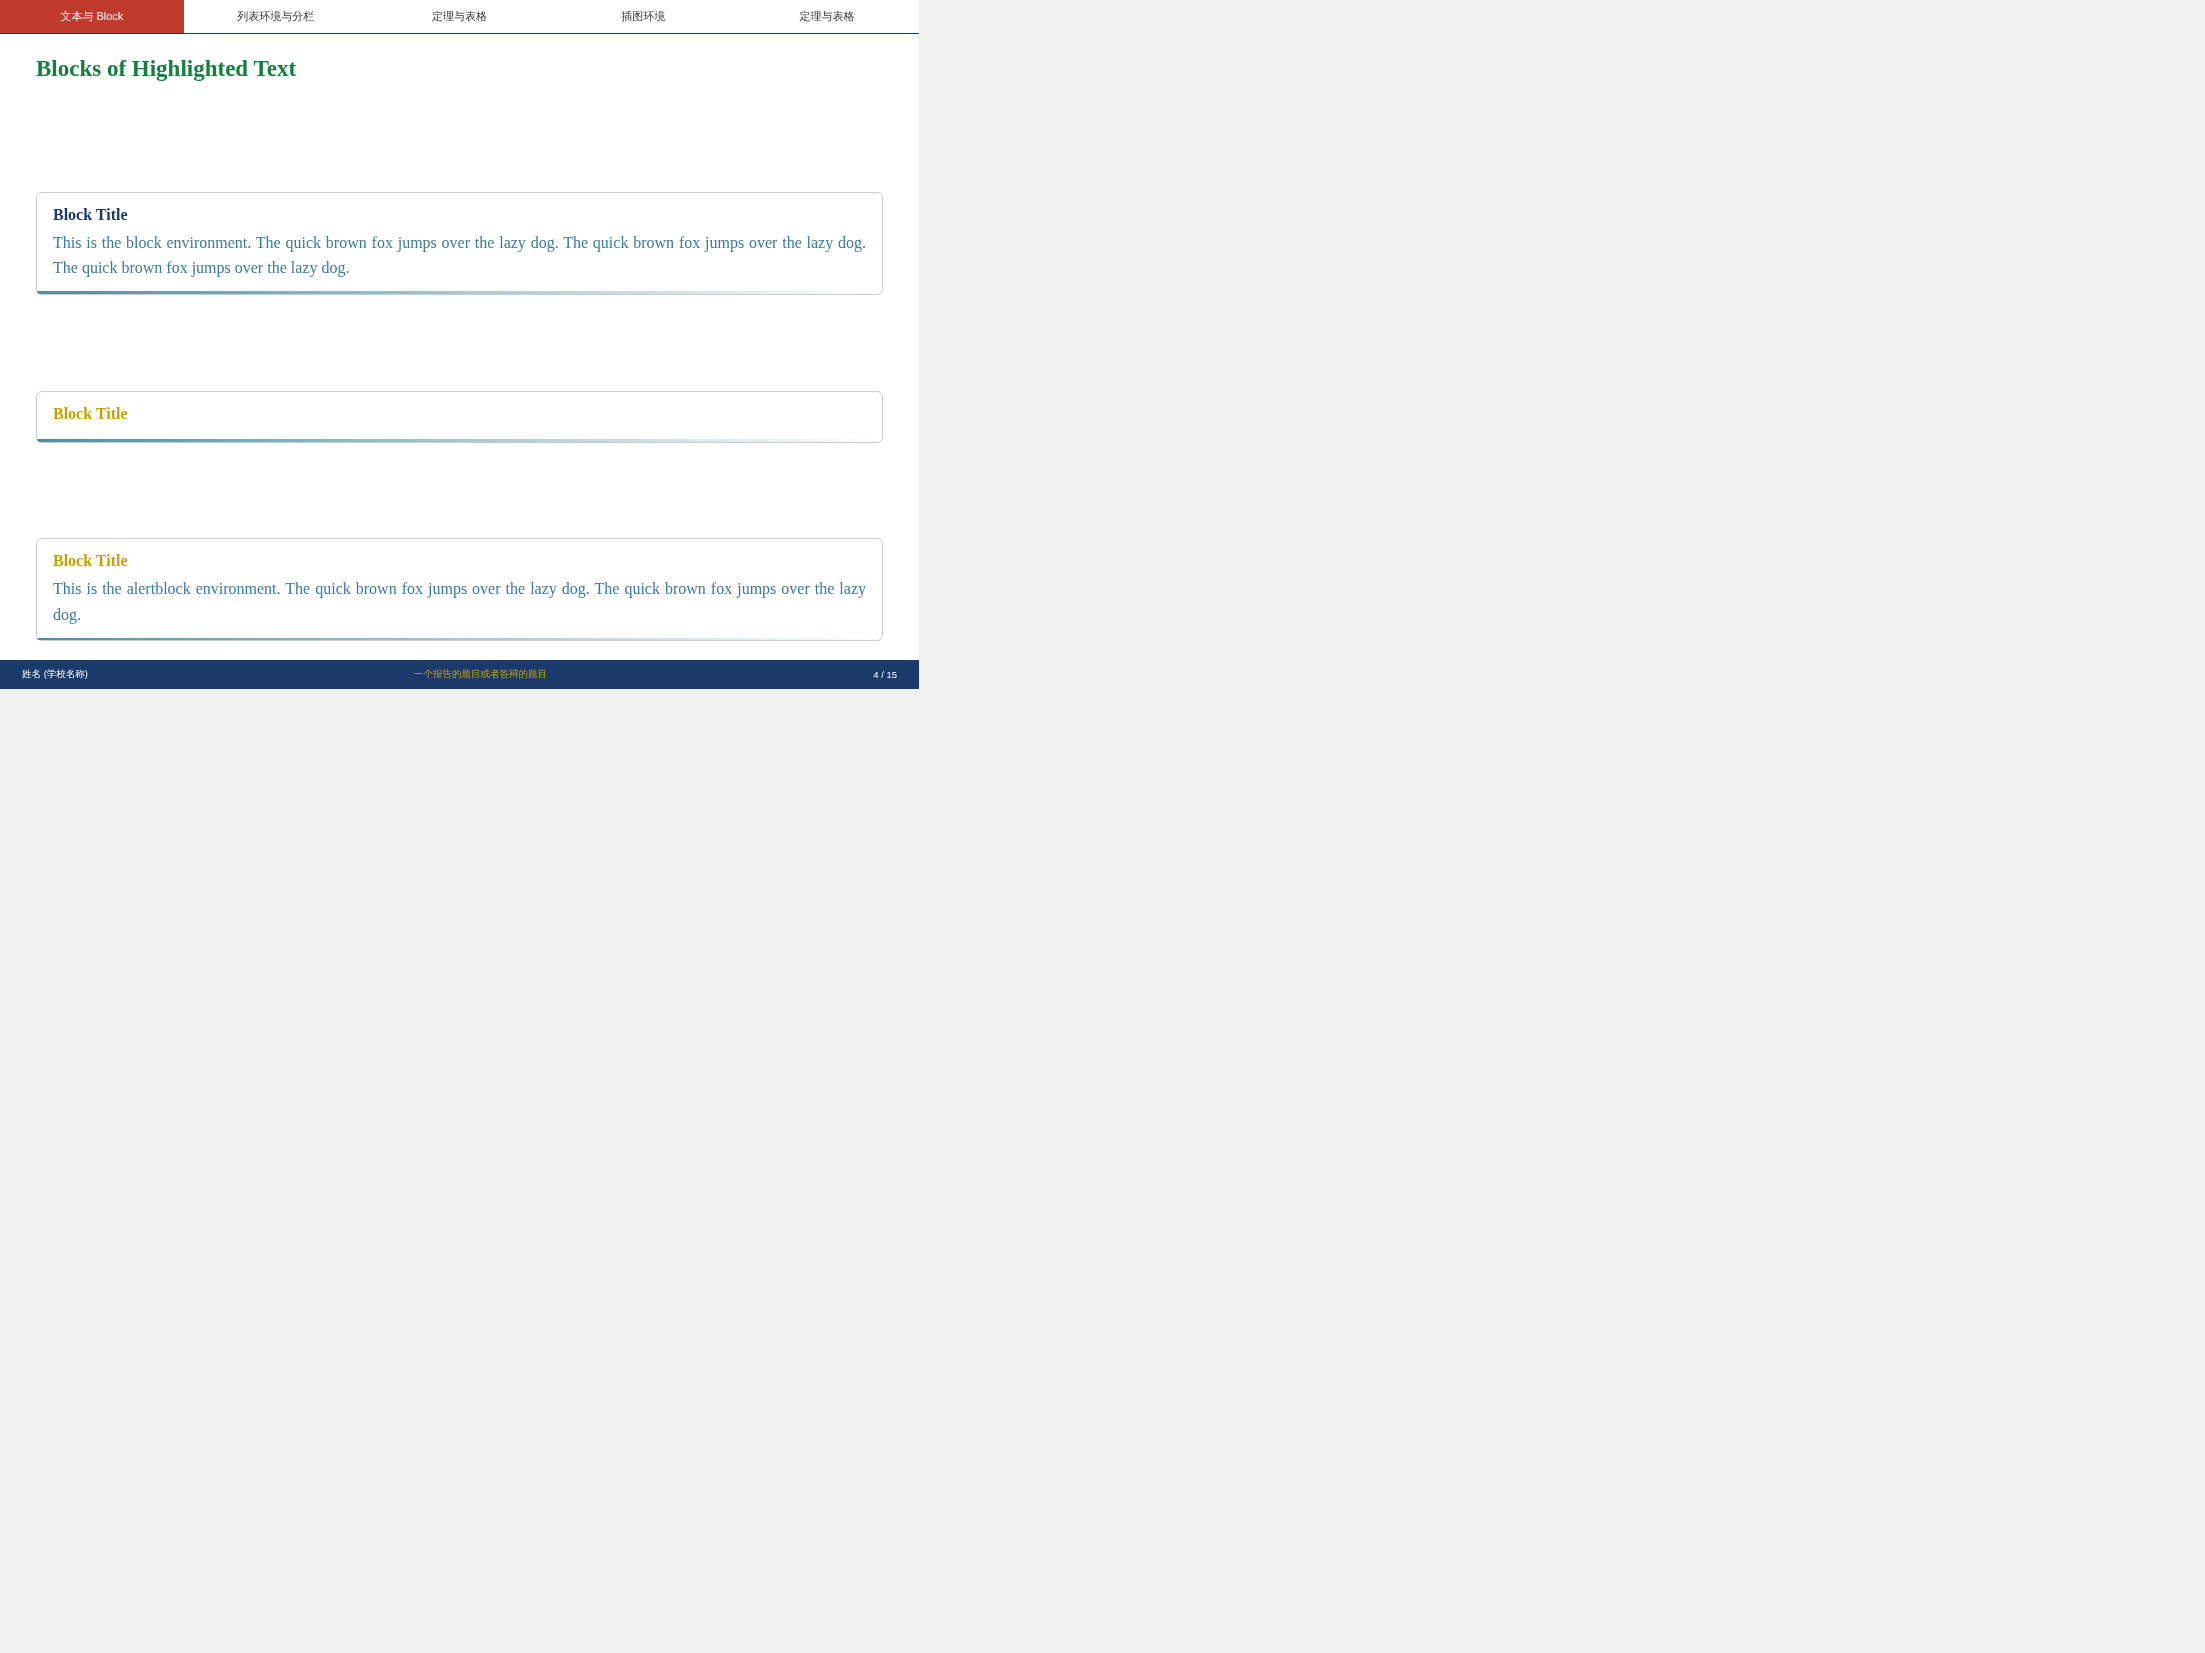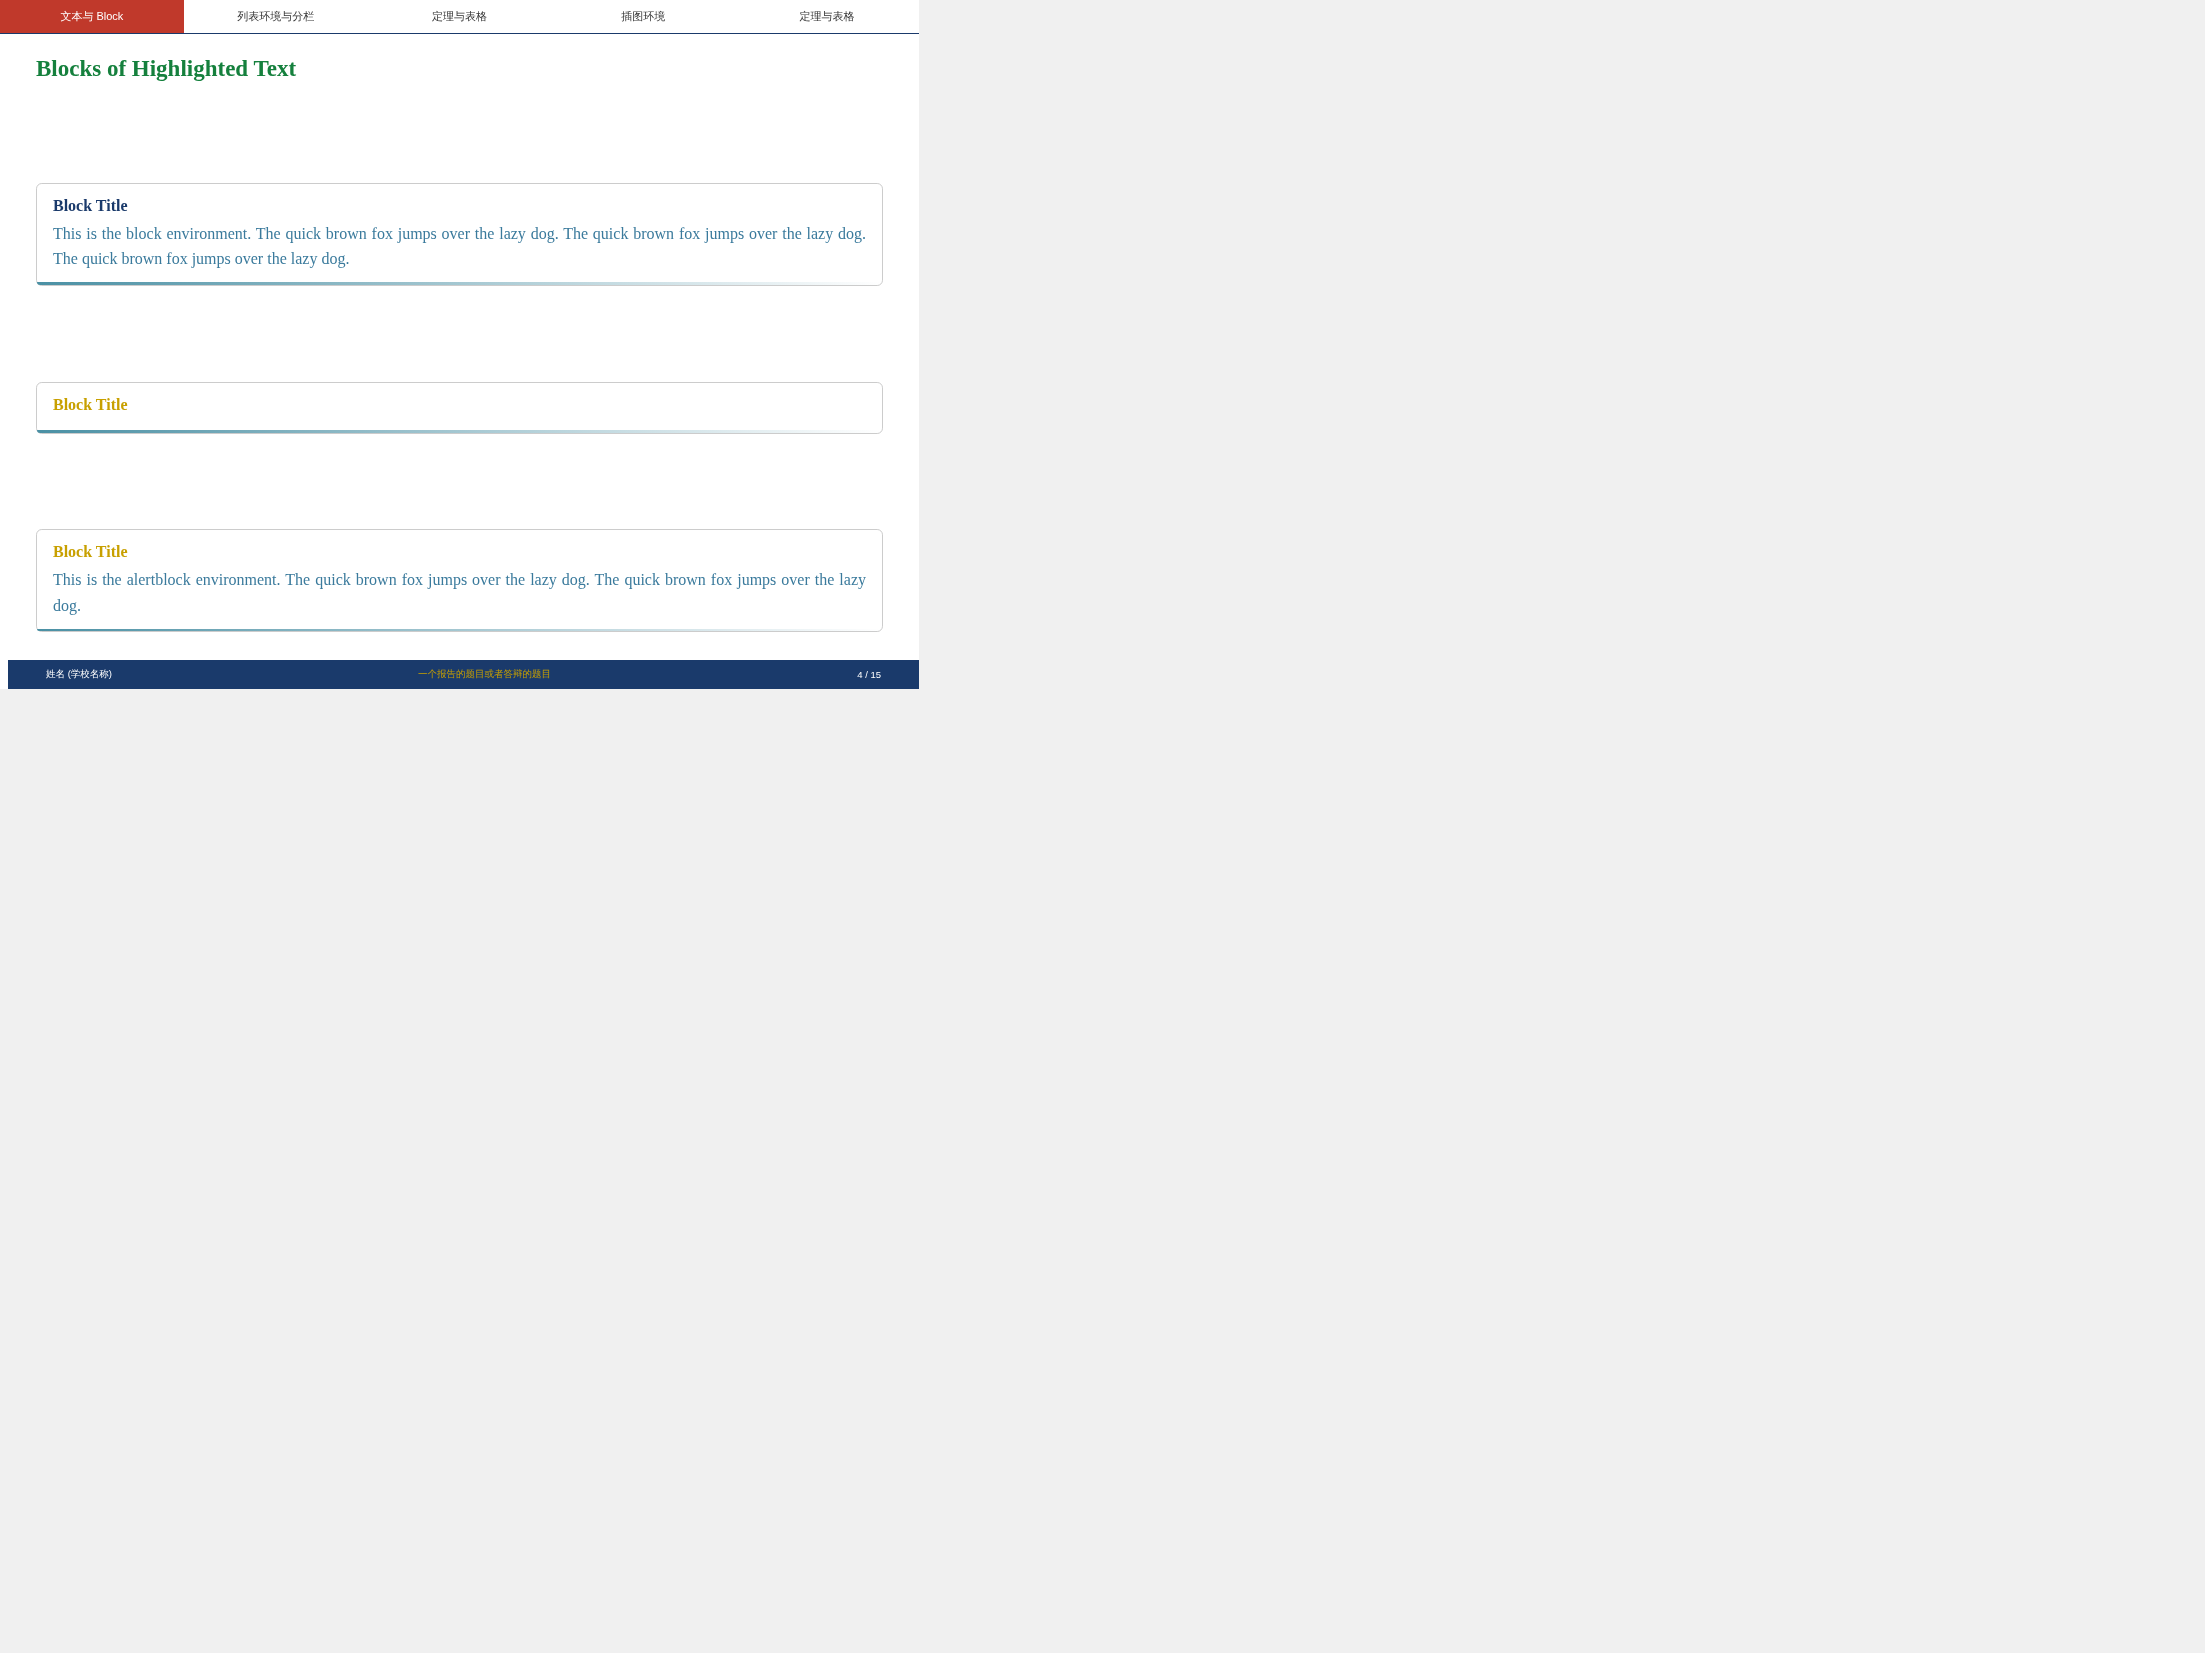--- a/index.html
+++ b/index.html
@@ -66,21 +66,21 @@
       color: #15803d;
       margin-bottom: 18px;
       font-family: 'Georgia', serif;
     }
 
     
     .block-container {
       border: 0.7px solid #ccc;
       border-radius: 5.8px;
       padding: 13px 16px 13px 16px;
-      margin-bottom: 13px;
+      margin-bottom: 4px;
       background: white;
       position: relative;
     }
 
     .block-container::before {
       content: '';
       position: absolute;
       bottom: 0;
       left: 0;
       right: 0;
@@ -113,25 +113,24 @@
       text-align: justify;
     }
 
     
     .footer {
       height: 29px;
       background: #1a3a6b;
       display: flex;
       align-items: center;
       justify-content: space-between;
-      padding: 0 38px;
+      padding: 0 22px;
       color: white;
       font-size: 9.5px;
       font-family: 'SimHei', 'Microsoft YaHei', sans-serif;
-      margin-left: 8px;
     }
 
     .footer-left {
       color: white;
     }
 
     .footer-center {
       color: #c8a000;
       font-weight: normal;
     }

